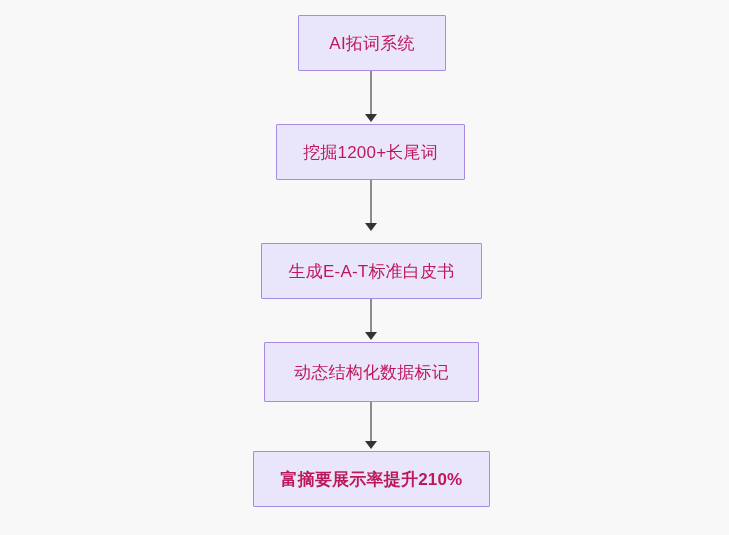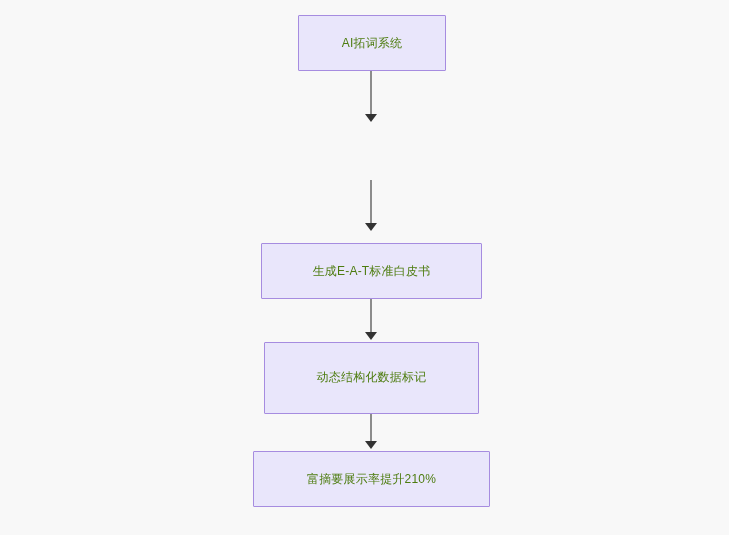--- a/index.html
+++ b/index.html
@@ -22,22 +22,22 @@
     position: absolute;
     box-sizing: border-box;
     background: #e9e6fb;
     border: 1px solid #a68ce0;
     display: flex;
     align-items: center;
     justify-content: center;
     border-radius: 1px;
   }
   .node-label {
-    color: #4d7c0f;
-    font-size: 12px;
+    color: #be185d;
+    font-size: 17px;
     line-height: 1;
     letter-spacing: 0.2px;
     white-space: nowrap;
     text-align: center;
   }
   .edge {
     position: absolute;
     width: 2px;
     background: #8c8c8c;
   }
@@ -64,26 +64,29 @@
   <div class="edge" style="left:370px; top:289px; height:45px;"></div>
   <div class="edge-head" style="left:365px; top:332px;"></div>
 
   <div class="edge" style="left:370px; top:398px; height:45px;"></div>
   <div class="edge-head" style="left:365px; top:441px;"></div>
 
   <div class="node" style="left:298px; top:15px; width:148px; height:56px;">
     <span class="node-label">AI拓词系统</span>
   </div>
 
+  <div class="node" style="left:276px; top:124px; width:189px; height:56px;">
+    <span class="node-label">挖掘1200+长尾词</span>
+  </div>
 
   <div class="node" style="left:261px; top:233px; width:221px; height:56px;margin-top:10px;">
     <span class="node-label">生成E-A-T标准白皮书</span>
   </div>
 
-  <div class="node" style="left:264px; top:342px; width:215px; height:72px;font-family:Liberation Mono, monospace;">
+  <div class="node" style="left:264px; top:342px; width:215px; height:60px;">
     <span class="node-label">动态结构化数据标记</span>
   </div>
 
-  <div class="node" style="left:253px; top:451px; width:237px; height:56px;">
+  <div class="node" style="left:253px; top:451px; width:237px; height:56px;font-weight:bold;">
     <span class="node-label">富摘要展示率提升210%</span>
   </div>
 
 </div>
 
 </body></html>

